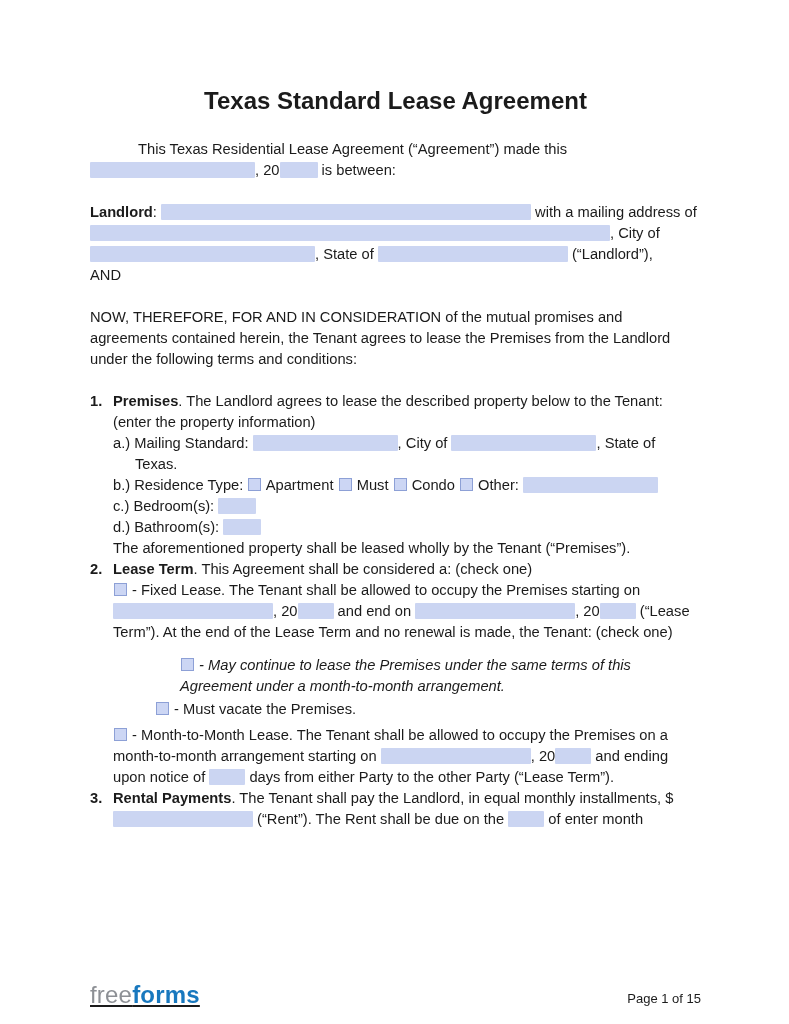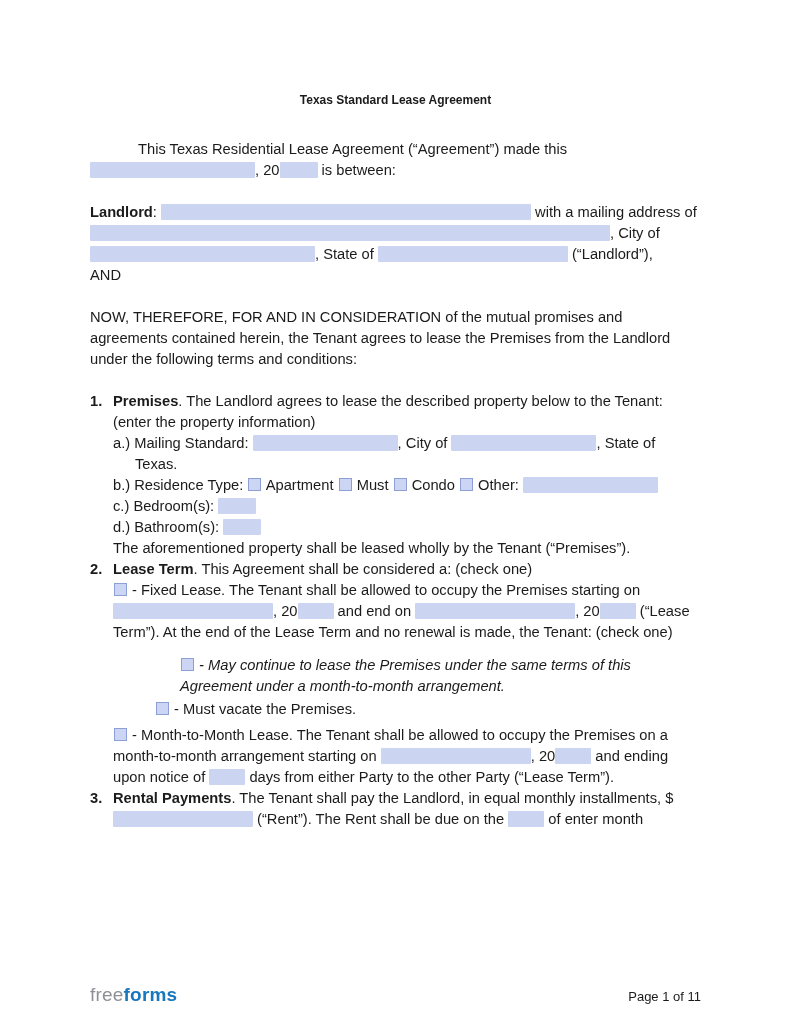--- a/index.html
+++ b/index.html
@@ -2,21 +2,21 @@
 <html><head>
 <meta charset="utf-8">
 <style>
   html,body { margin:0; padding:0; background:#ffffff; }
   .page {
     position:relative; width:789px; height:1024px; background:#ffffff;
     font-family:"Liberation Sans", sans-serif; font-size:14.7px; line-height:21px;
     color:#1b1b1b; overflow:hidden;
   }
   .content { position:absolute; left:90px; top:88px; width:611px; }
-  h1.title { font-size:12px; line-height:25px; font-weight:bold; text-align:center; margin:0 0 26px 0; }
+  h1.title { font-size:24px; line-height:25px; font-weight:bold; text-align:center; margin:0 0 26px 0; }
   .para { margin:0 0 21px 0; }
   .para.indent { text-indent:48px; }
   b { font-weight:bold; }
   .blank {
     display:inline-block; height:16px; vertical-align:-3px;
     background:#cbd5f2; border-radius:1px;
   }
   .cb {
     display:inline-block; width:11px; height:11px; vertical-align:-1px;
     background:#ccd6f4; border:1px solid #8da0d6; margin:0 1px;
@@ -25,21 +25,21 @@
   .num { width:23px; flex:none; font-weight:bold; }
   .ibody { flex:1; min-width:0; }
   .sub { padding-left:22px; text-indent:-22px; }
   .chk-nested { margin-left:67px; margin-top:12px;font-style:italic; }
   .chk-nested2 { margin-left:42px; margin-top:2px; }
   .chk-m2m { margin-top:5px; }
   .footer {
     position:absolute; left:90px; top:984px; width:611px;
     display:flex; justify-content:space-between; align-items:baseline;
   }
-  .brand { font-size:19px; letter-spacing:0.2px; }
+  .brand { font-size:24px; letter-spacing:0.2px;text-decoration:underline; }
   .brand .free { color:#8d9095; font-weight:400; }
   .brand .forms { color:#1878be; font-weight:bold; }
   .pagenum { font-size:13px; color:#1b1b1b; }
 </style>
 </head>
 <body>
 
 <div class="page">
   <div class="content">
 
@@ -79,15 +79,15 @@
       <div class="num">3.</div>
       <div class="ibody">
         <div><b>Rental Payments</b><span>. The Tenant shall pay the Landlord, in equal monthly installments, $</span><span class="blank" style="width:140px"></span><span> (“Rent”). The Rent shall be due on the </span><span class="blank" style="width:36px"></span><span> of enter month</span></div>
       </div>
     </div>
 
   </div>
 
   <div class="footer">
     <div class="brand"><span class="free">free</span><span class="forms">forms</span></div>
-    <div class="pagenum">Page 1 of 11</div>
+    <div class="pagenum">Page 1 of 15</div>
   </div>
 </div>
 
 </body></html>

